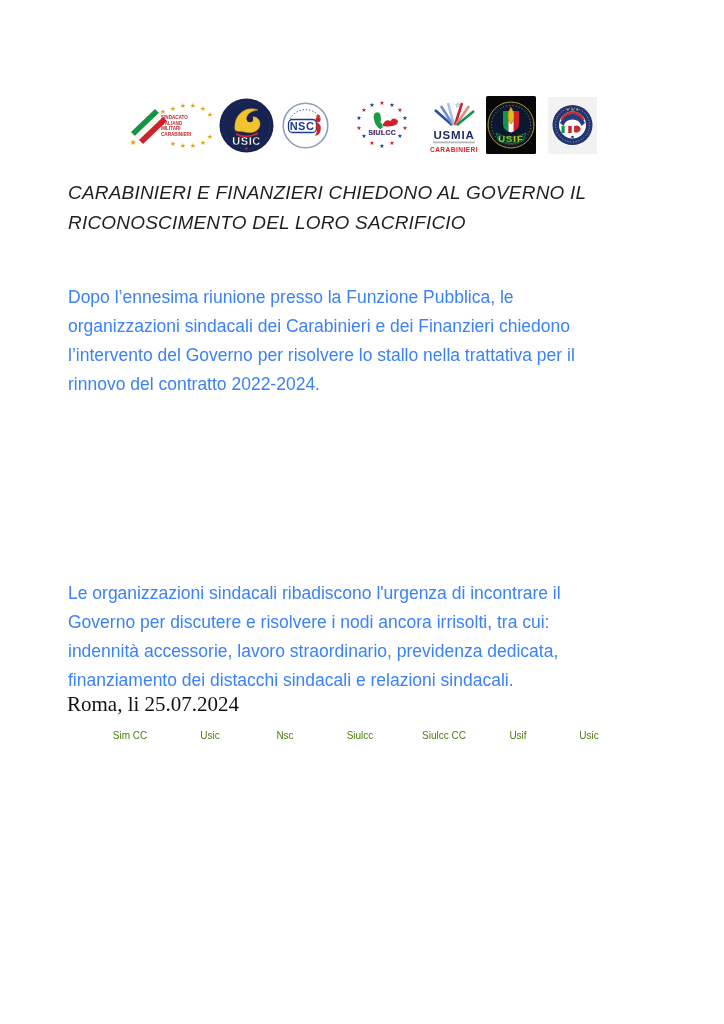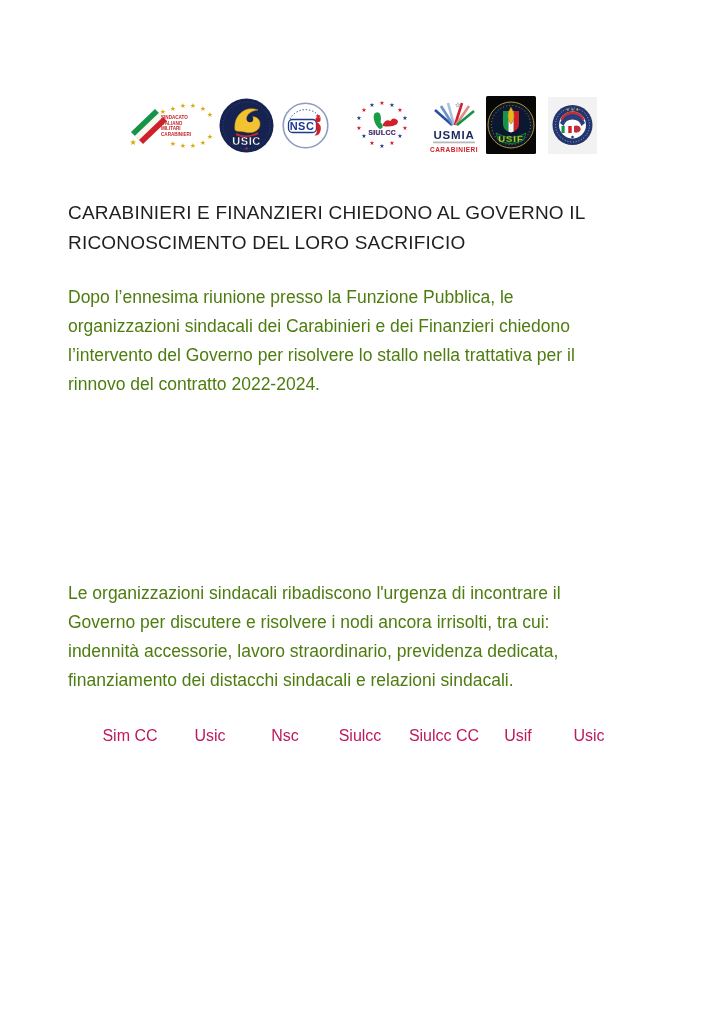--- a/index.html
+++ b/index.html
@@ -2,30 +2,30 @@
 <html><head>
 <meta charset="utf-8">
 <style>
   html,body{margin:0;padding:0;background:#ffffff;}
   .page{position:relative;width:724px;height:1024px;background:#ffffff;overflow:hidden;
         font-family:"Liberation Sans",sans-serif;color:#222222;}
   .logo-strip{position:absolute;top:94px;left:123px;height:62px;display:flex;align-items:center;}
   .logo{flex:none;display:block;}
   .ml4{margin-left:4px}.ml5{margin-left:5px}.ml8{margin-left:8px}
   .ml12{margin-left:12px}.ml16{margin-left:16px}.ml24{margin-left:24px}
-  .title{position:absolute;left:68px;top:198px;width:630px;font-size:19px;line-height:29.5px;
-         letter-spacing:.2px;color:#1f1f1f;white-space:pre-line;}
+  .title{position:absolute;left:68px;top:178px;width:630px;font-size:19px;line-height:29.5px;
+         letter-spacing:.2px;color:#1f1f1f;white-space:pre-line;font-style:italic;}
   .para{position:absolute;left:68px;width:640px;font-size:17.5px;line-height:29px;
-        color:#4d7c0f;white-space:pre-line;}
+        color:#3b82f6;white-space:pre-line;}
   #p1{top:283px}#p2{top:426px}#p3{top:579px}
   .dateline{position:absolute;left:67px;top:692px;font-family:"Liberation Serif",serif;
             font-size:21px;color:#111111;}
   .sig-row{position:absolute;left:95px;width:530px;display:flex;}
   #sig-orgs{top:727px}#sig-names{top:755px}
-  .sig-cell{flex:none;text-align:center;font-size:16px;line-height:17px;color:#be185d;}
+  .sig-cell{flex:none;text-align:center;font-size:10px;line-height:17px;color:#4d7c0f;}
   .c1{width:70px}.c2{width:90px}.c3{width:60px}.c4{width:90px}
   .c5{width:78px}.c6{width:70px}.c7{width:72px}
   svg text{font-family:"Liberation Sans",sans-serif;}
 </style>
 </head>
 <body>
 
 <div class="page">
 
   <div class="logo-strip">
@@ -146,20 +146,21 @@
 
   <div class="para" id="p1">Dopo l’ennesima riunione presso la Funzione Pubblica, le
 organizzazioni sindacali dei Carabinieri e dei Finanzieri chiedono
 l’intervento del Governo per risolvere lo stallo nella trattativa per il
 rinnovo del contratto 2022-2024.</div>
   <div class="para" id="p3">Le organizzazioni sindacali ribadiscono l'urgenza di incontrare il
 Governo per discutere e risolvere i nodi ancora irrisolti, tra cui:
 indennità accessorie, lavoro straordinario, previdenza dedicata,
 finanziamento dei distacchi sindacali e relazioni sindacali.</div>
 
+  <div class="dateline">Roma, li 25.07.2024</div>
 
   <div class="sig-row" id="sig-orgs">
     <div class="sig-cell c1">Sim CC</div>
     <div class="sig-cell c2">Usic</div>
     <div class="sig-cell c3">Nsc</div>
     <div class="sig-cell c4">Siulcc</div>
     <div class="sig-cell c5">Siulcc CC</div>
     <div class="sig-cell c6">Usif</div>
     <div class="sig-cell c7">Usic</div>
   </div>

